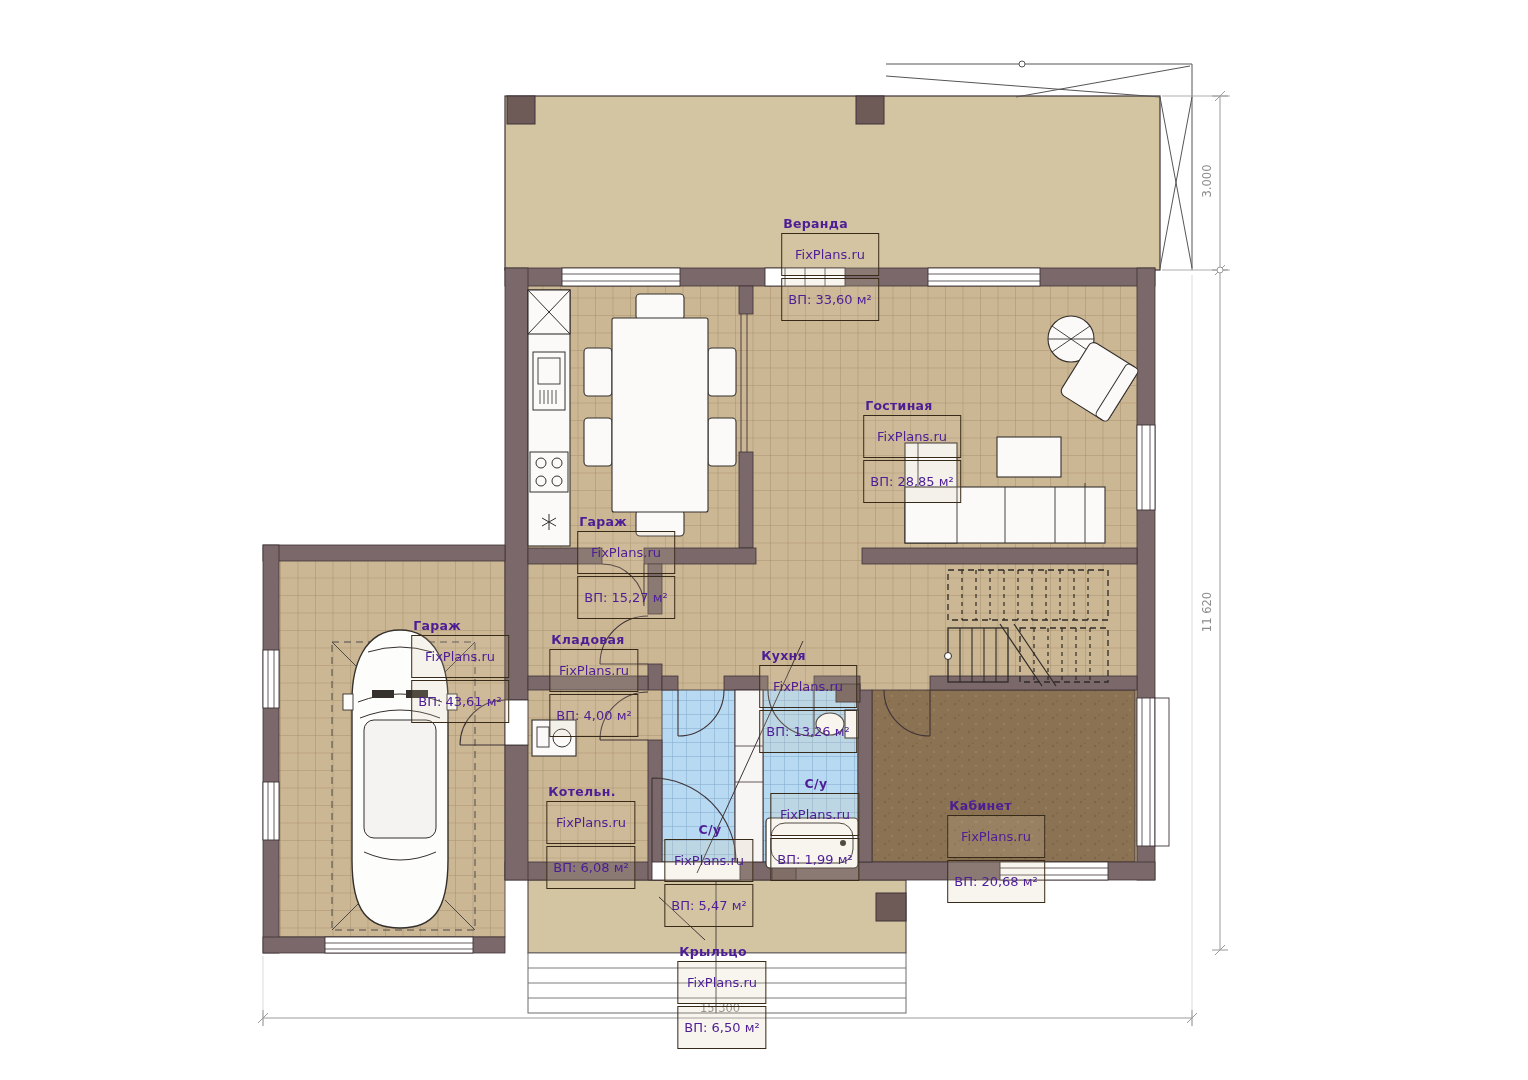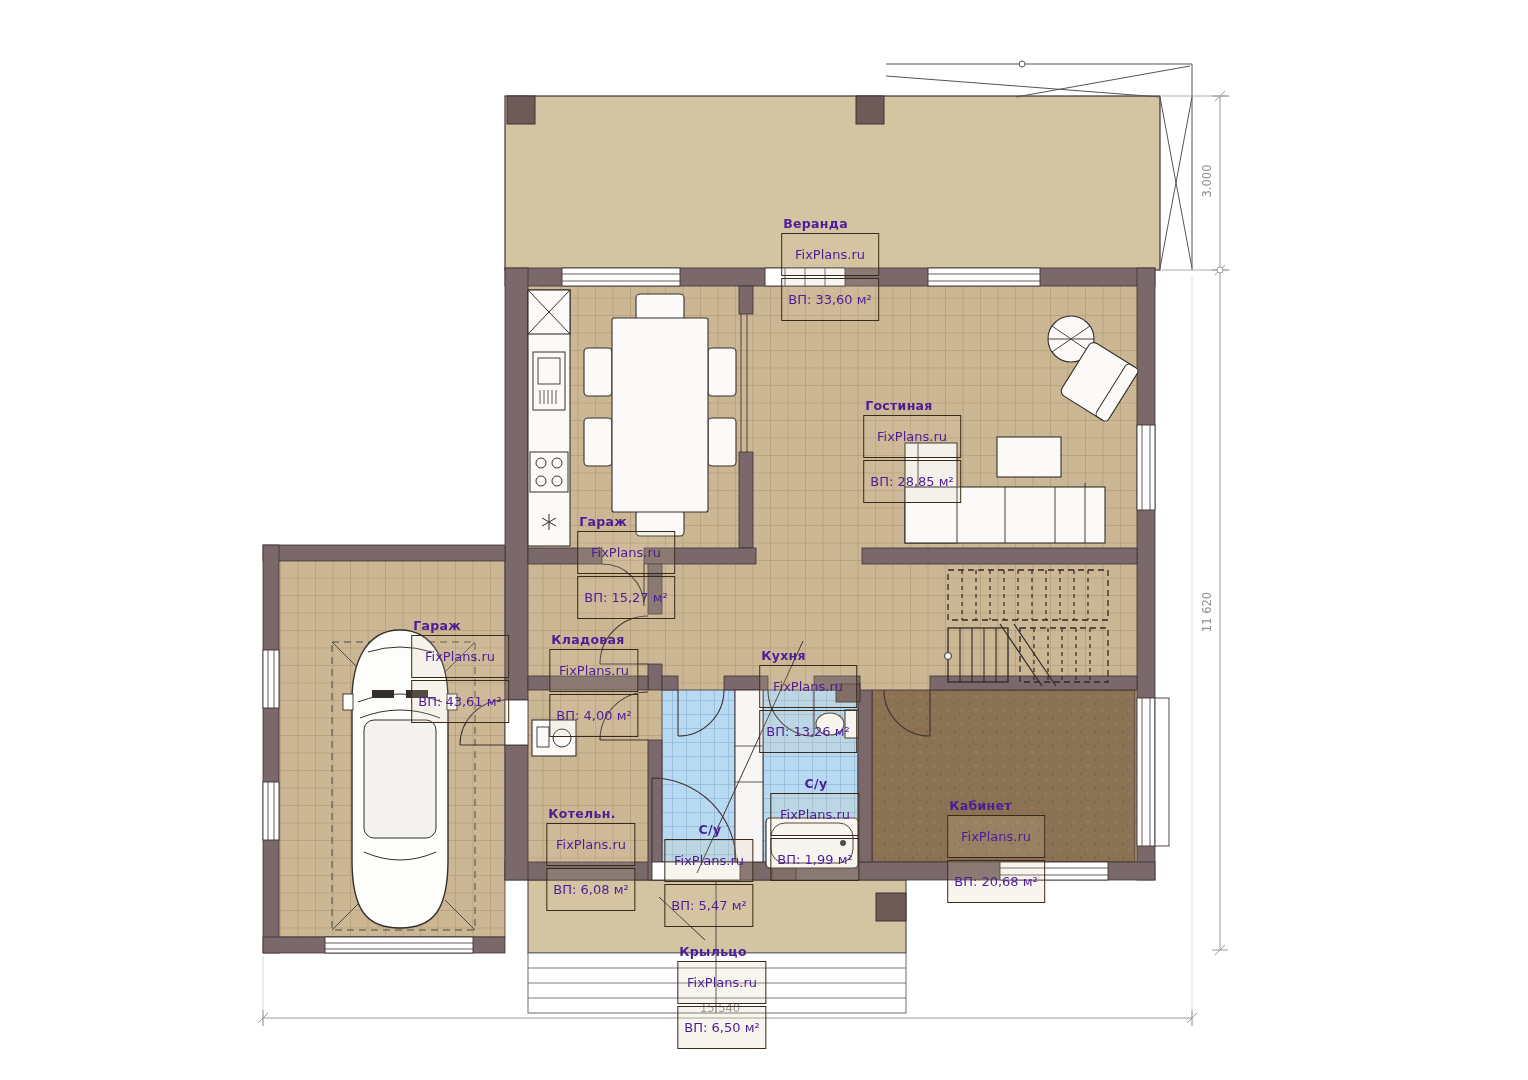--- a/index.html
+++ b/index.html
@@ -262,21 +262,21 @@
 <div class="room-label" style="left:594px;top:586px">
   <div class="room-name">Кладовая</div>
   <div class="lbox">FixPlans.ru</div>
   <div class="lbox">ВП: 4,00 м²</div>
 </div>
 <div class="room-label" style="left:808px;top:602px">
   <div class="room-name">Кухня</div>
   <div class="lbox">FixPlans.ru</div>
   <div class="lbox">ВП: 13,26 м²</div>
 </div>
-<div class="room-label" style="left:591px;top:760px">
+<div class="room-label" style="left:591px;top:738px">
   <div class="room-name">Котельн.</div>
   <div class="lbox">FixPlans.ru</div>
   <div class="lbox">ВП: 6,08 м²</div>
 </div>
 <div class="room-label" style="left:709px;top:776px">
   <div class="room-name" style="align-self:center">С/у</div>
   <div class="lbox">FixPlans.ru</div>
   <div class="lbox">ВП: 5,47 м²</div>
 </div>
 <div class="room-label" style="left:815px;top:730px">
@@ -290,15 +290,15 @@
   <div class="lbox">ВП: 20,68 м²</div>
 </div>
 <div class="room-label" style="left:722px;top:898px">
   <div class="room-name">Крыльцо</div>
   <div class="lbox">FixPlans.ru</div>
   <div class="lbox">ВП: 6,50 м²</div>
 </div>
 
 <div class="dim dim-v" style="left:1207px;top:181px">3.000</div>
 <div class="dim dim-v" style="left:1207px;top:612px">11 620</div>
-<div class="dim dim-h" style="left:720px;top:1008px">15 540</div>
+<div class="dim dim-h" style="left:720px;top:1008px">15 300</div>
 
 </div>
 
 </body></html>

